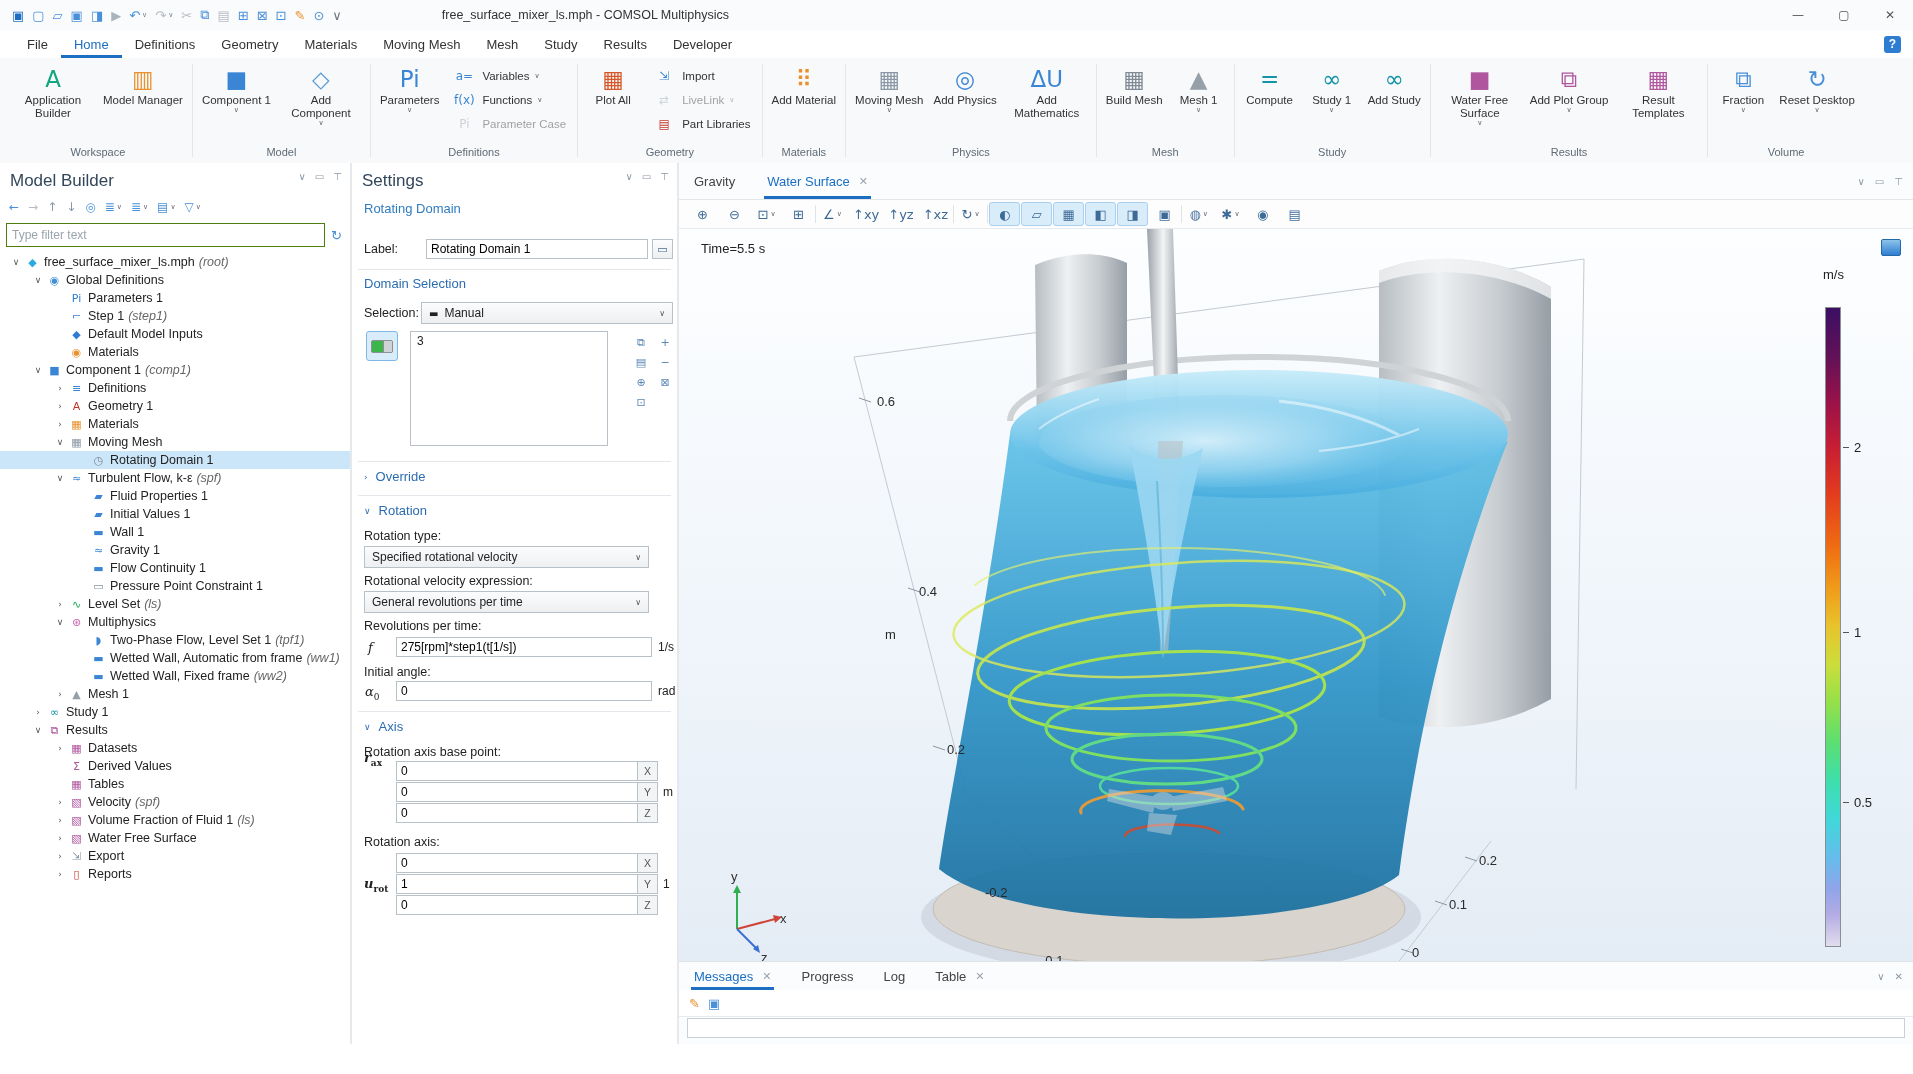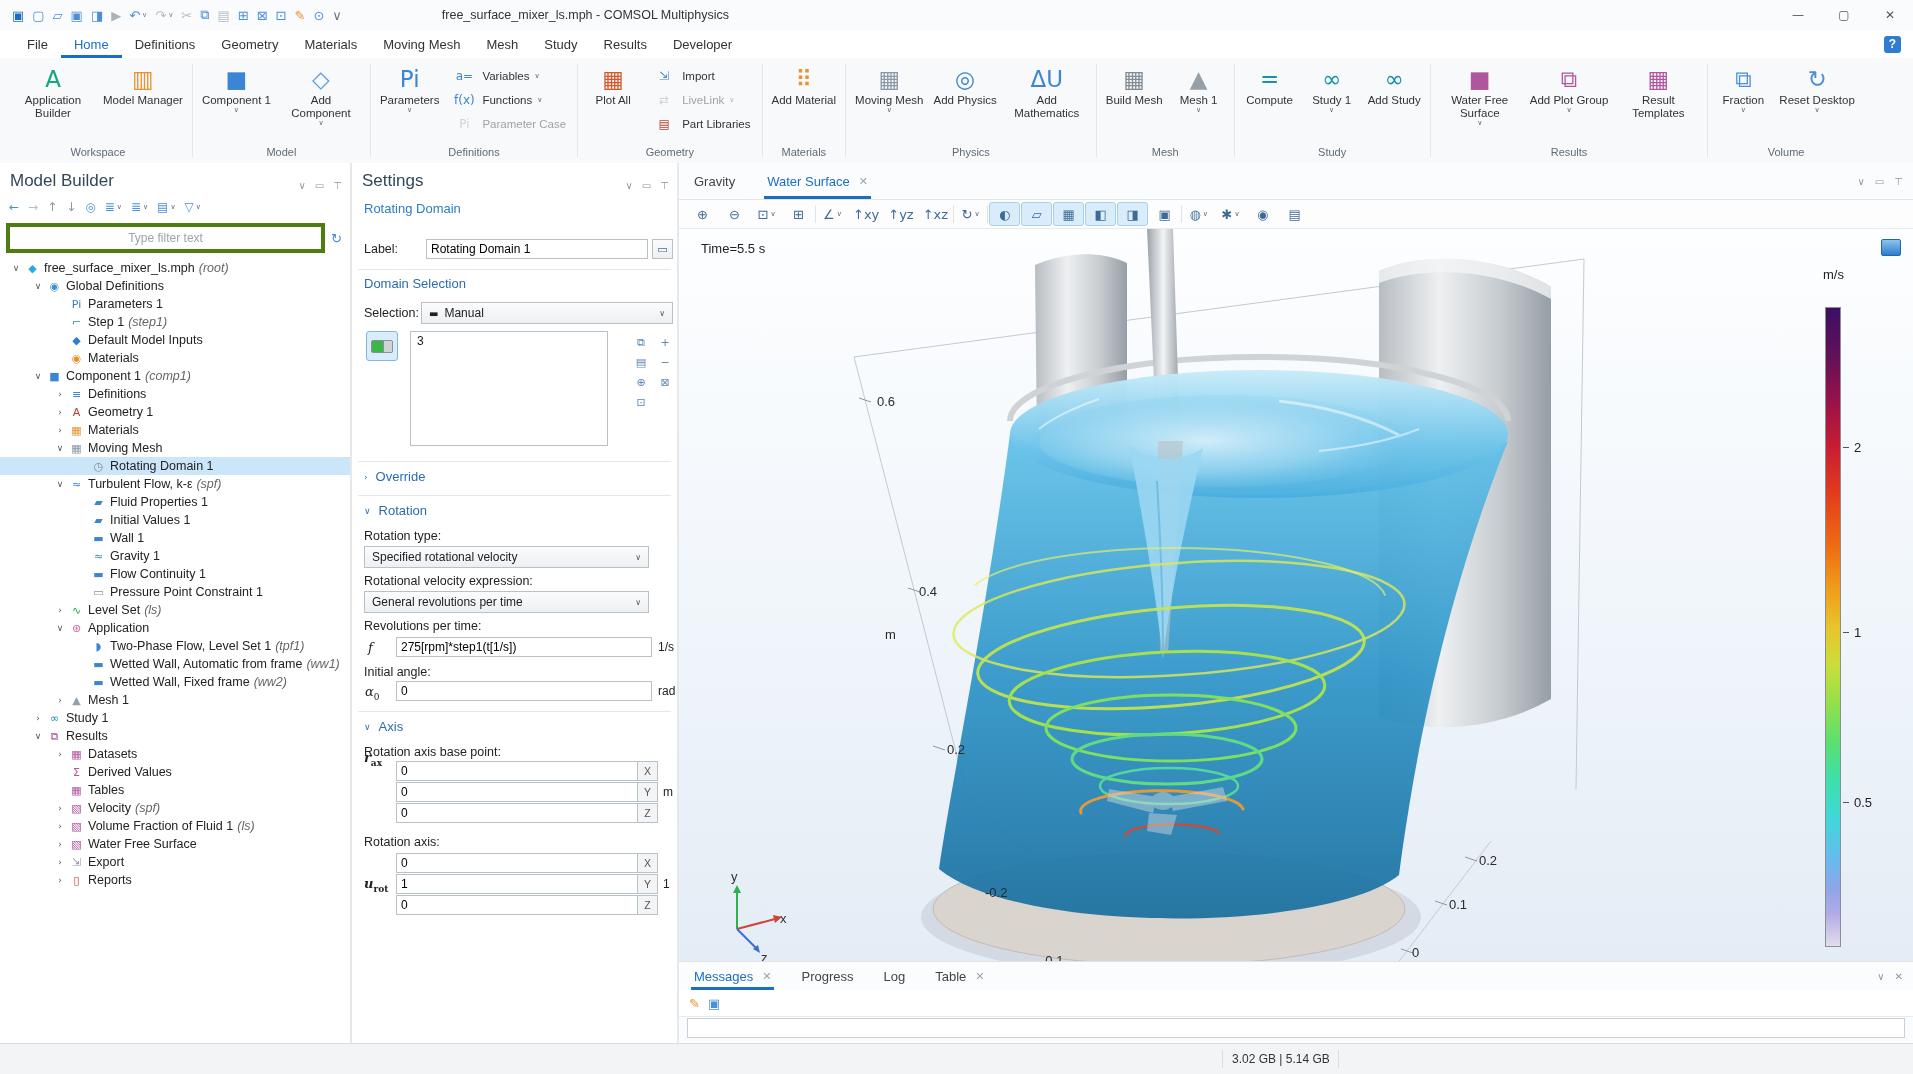--- a/index.html
+++ b/index.html
@@ -42,32 +42,32 @@
   .rslab{font-size:11.5px;color:#333;}
   .rscar{font-family:"DejaVu Sans",sans-serif;font-size:7px;color:#666;}
   .rscar:empty{display:none;}
   [data-disabled="true"]{opacity:.45;}
   
   .main{position:absolute;top:163px;left:0;right:0;height:881px;}
   .panel{position:absolute;top:0;bottom:0;background:#fff;}
   .mb{left:0;width:350px;}
   .st{left:352px;width:325px;}
   .split{position:absolute;top:0;bottom:0;width:2px;background:#e6e9ec;}
-  .phead{display:flex;align-items:flex-end;padding:8px 8px 2px 10px;gap:30px;}
+  .phead{display:flex;align-items:flex-start;padding:8px 8px 2px 10px;gap:30px;}
   .ptitle{font-size:17px;color:#33475b;}
   .pctrl{margin-left:auto;display:flex;gap:9px;color:#8a97a5;font-family:"DejaVu Sans",sans-serif;font-size:10px;}
   
   .mbtools{display:flex;align-items:center;gap:3px;padding:2px 6px;height:24px;}
   .mbtool{display:inline-flex;align-items:center;padding:1px 3px;border-radius:3px;}
   .mbtg{font-family:"DejaVu Sans",sans-serif;font-size:12px;}
   .mbtc{font-family:"DejaVu Sans",sans-serif;font-size:7px;color:#667;margin-left:2px;}
   .mbtc:empty{display:none;}
   .filterrow{display:flex;align-items:center;padding:2px 8px 2px 6px;gap:6px;}
-  .filterrow input{flex:1;height:20px;border:4px solid #4d7c0f;padding:1px 5px;font-size:12px;
-    font-family:"Liberation Sans",sans-serif;color:#737373;text-align:center;}
+  .filterrow input{flex:1;height:20px;border:1px solid #4d7c0f;padding:1px 5px;font-size:12px;
+    font-family:"Liberation Sans",sans-serif;color:#737373;}
   .filterrow input::placeholder{color:#9aa4ad;}
   .refresh{color:#4a90d9;font-family:"DejaVu Sans",sans-serif;font-size:13px;}
   .tree{margin-top:4px;}
   .trow{display:flex;align-items:center;height:18px;white-space:nowrap;}
   .trow[data-selected="true"]{background:#cce6f9;}
   .trow[data-level="0"]{padding-left:8px;}
   .trow[data-level="1"]{padding-left:30px;}
   .trow[data-level="2"]{padding-left:52px;}
   .trow[data-level="3"]{padding-left:74px;}
   .tarr{width:16px;text-align:center;font-size:9px;color:#555;font-family:"DejaVu Sans",sans-serif;flex:none;}
@@ -672,21 +672,21 @@
           <div class="trow" data-level="2">
             <span class="tarr">›</span>
             <span class="tico" style="color: rgb(39, 174, 96);">∿</span>
             <span class="tlab">Level Set</span>
             <span class="ttag">(ls)</span>
           </div>
 
           <div class="trow" data-level="2">
             <span class="tarr">∨</span>
             <span class="tico" style="color: rgb(199, 95, 168);">⊛</span>
-            <span class="tlab">Application</span>
+            <span class="tlab">Multiphysics</span>
 
           </div>
 
           <div class="trow" data-level="3">
             <span class="tarr"></span>
             <span class="tico" style="color: rgb(58, 134, 212);">◗</span>
             <span class="tlab">Two-Phase Flow, Level Set 1</span>
             <span class="ttag">(tpf1)</span>
           </div>
 
@@ -1188,18 +1188,13 @@
             <span class="btool" style="color: rgb(232, 145, 45);">✎</span>
 
             <span class="btool" style="color: rgb(74, 144, 217);">▣</span>
 
         </div>
         <div class="bstrip"></div>
       </div>
     </div>
   </div>
 
-  <div class="statusbar">
-    <div class="ssep" style="left:1222px"></div>
-    <span class="smem">3.02 GB | 5.14 GB</span>
-    <div class="ssep" style="left:1338px"></div>
-  </div>
 </div>
 
 </body></html>

